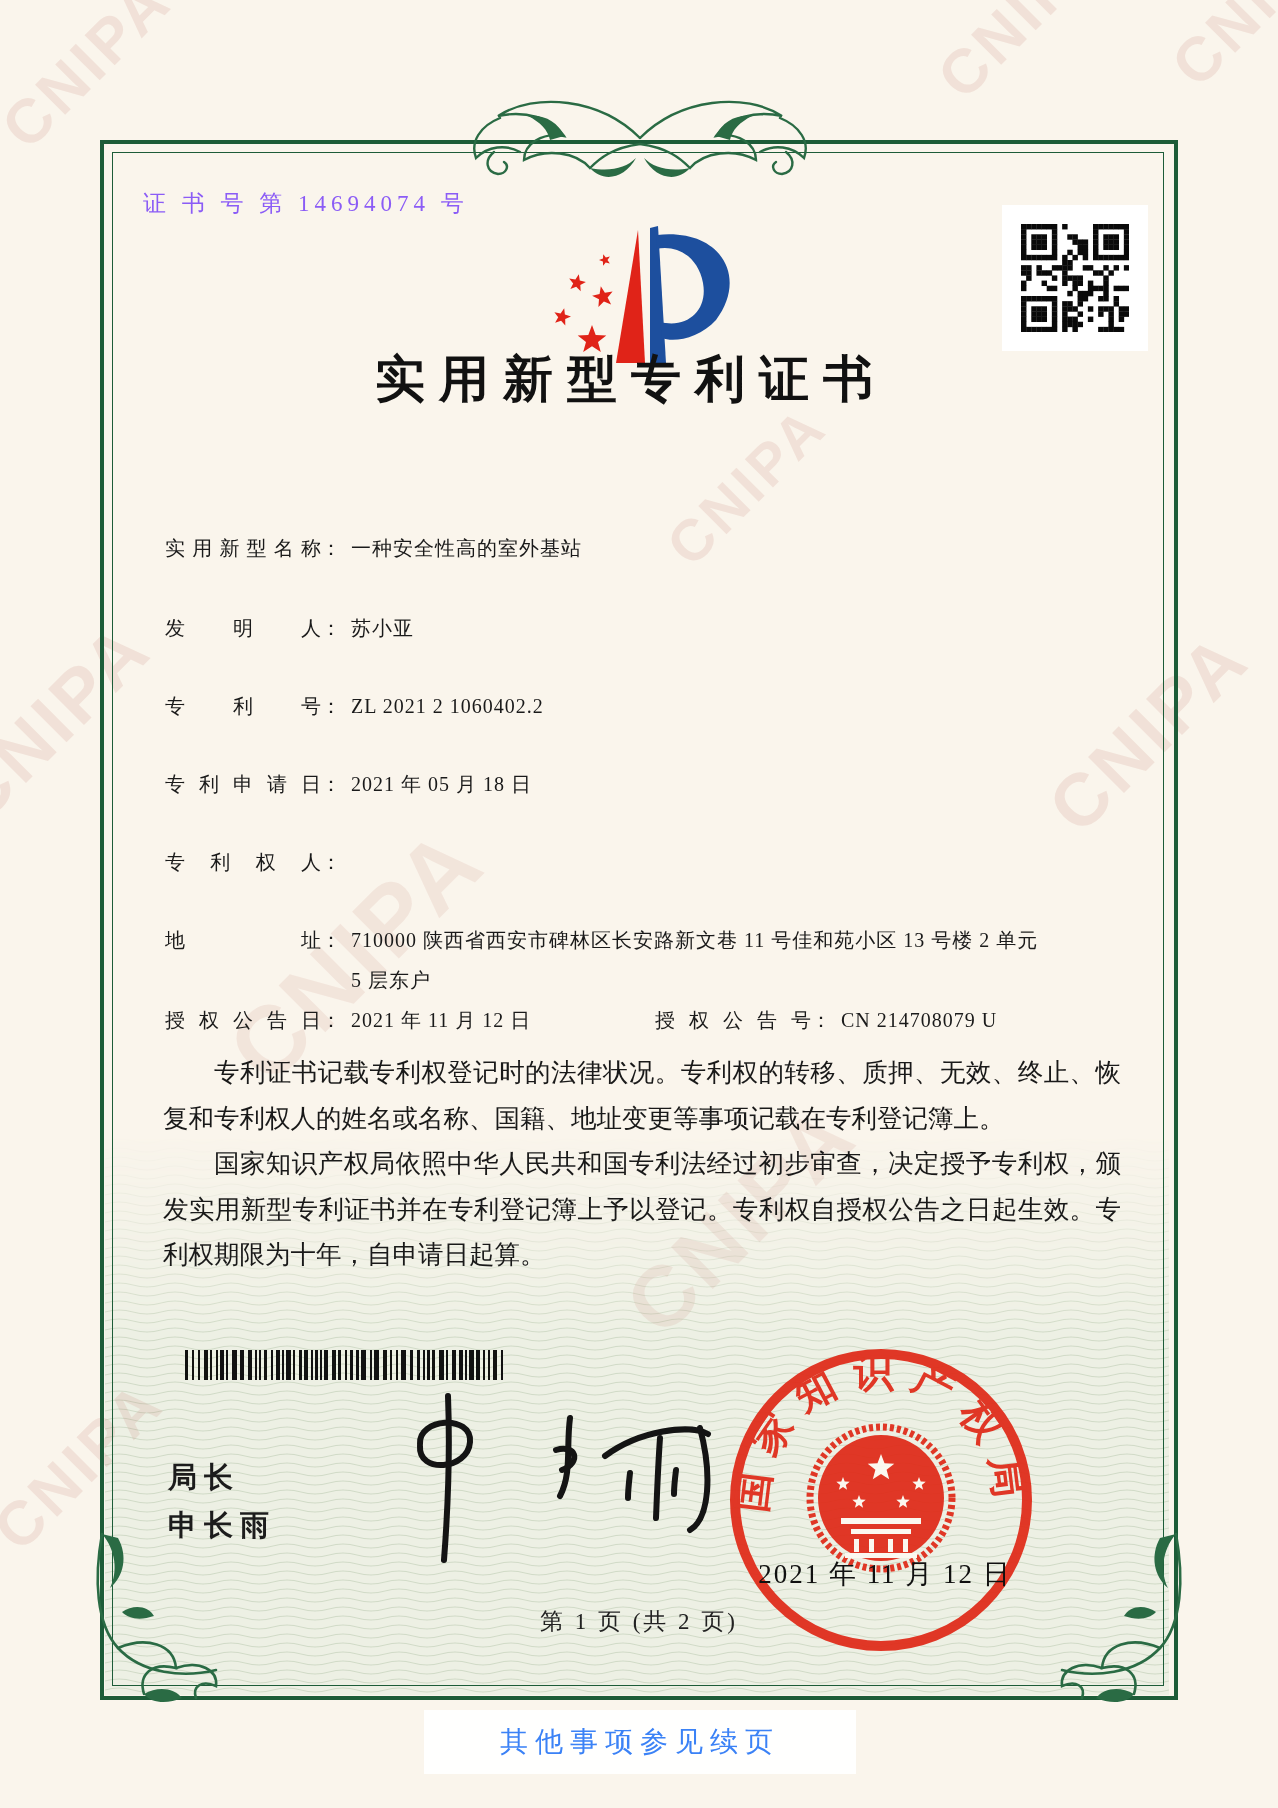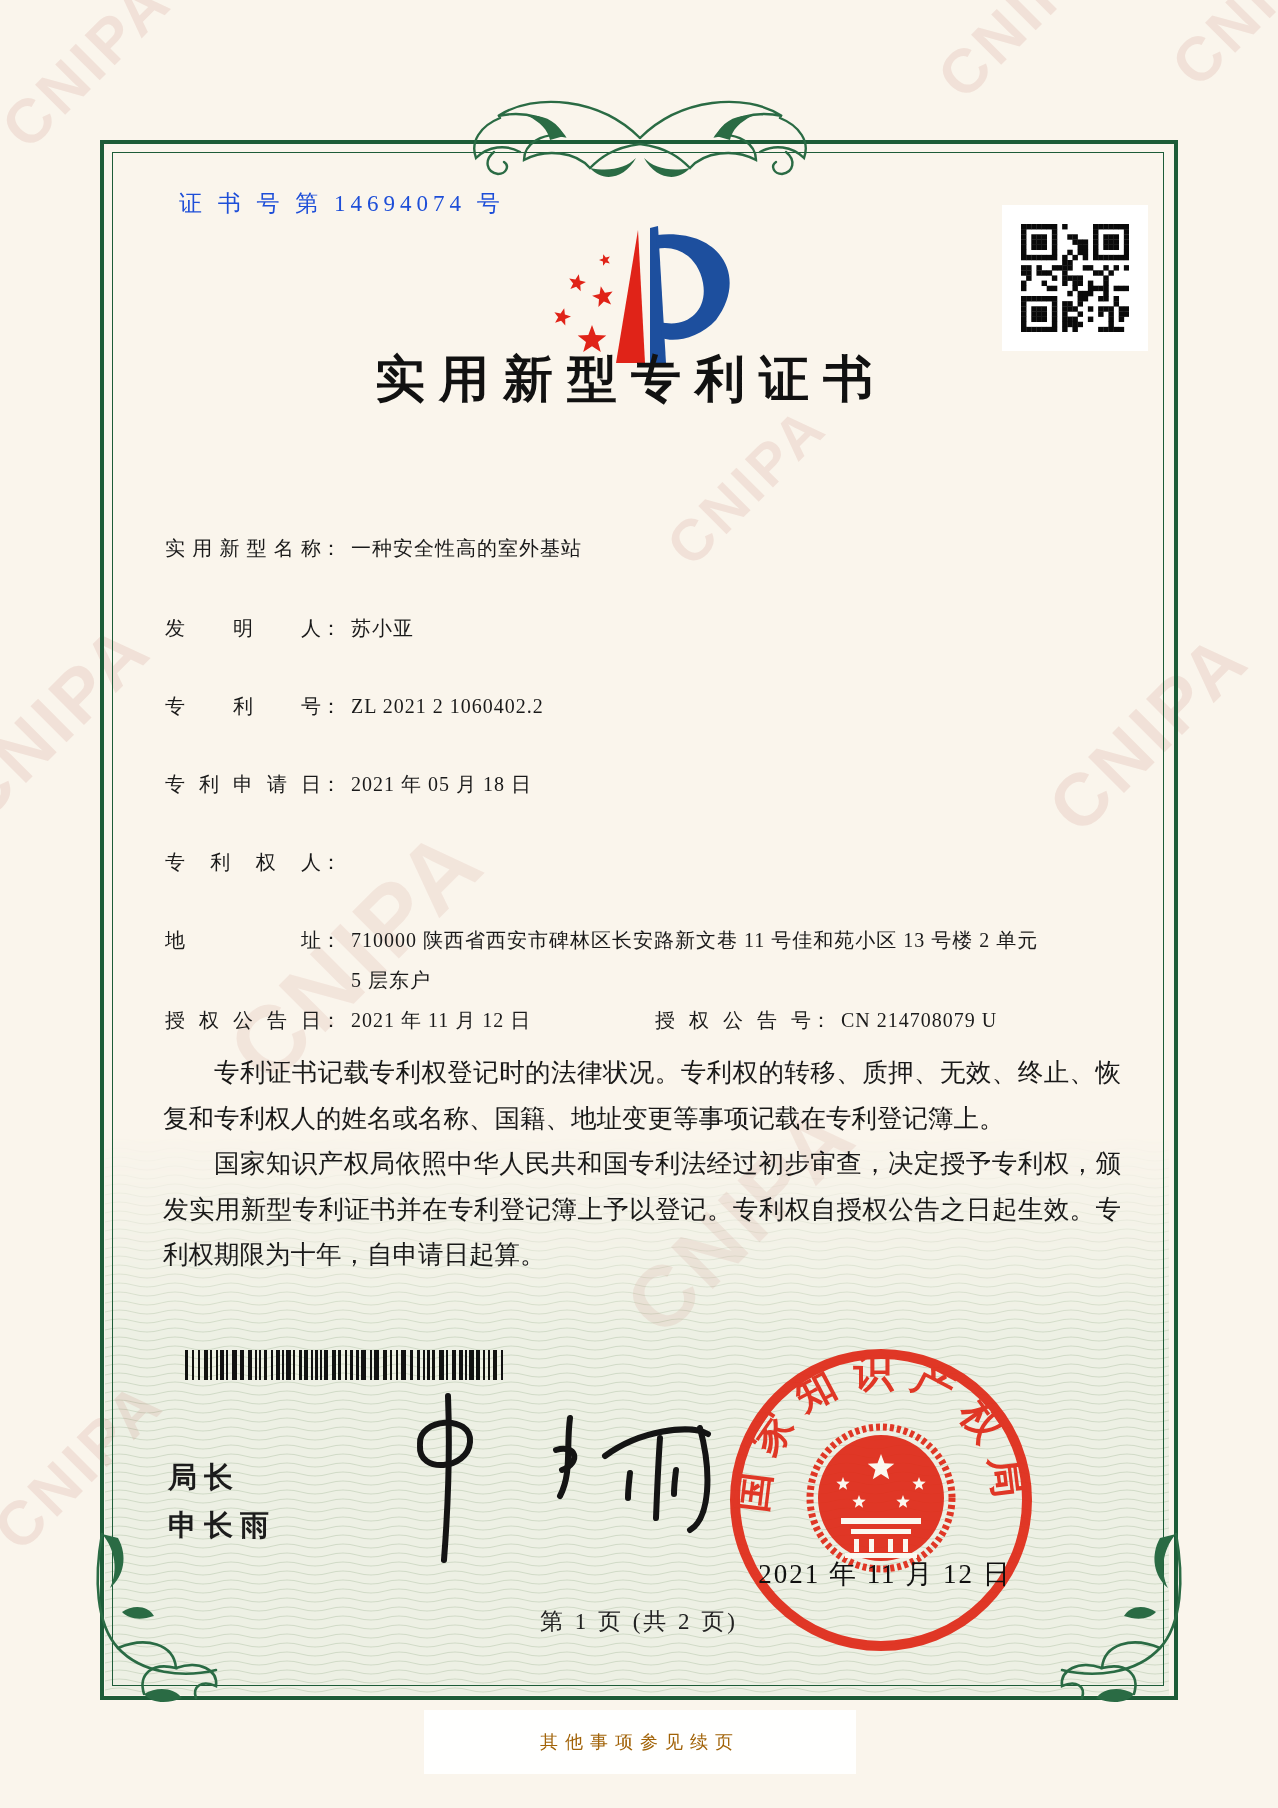--- a/index.html
+++ b/index.html
@@ -29,21 +29,21 @@
   .ornament{position:absolute;z-index:4;}
 
   
   .guilloche{position:absolute;left:105px;top:1135px;width:1064px;height:560px;z-index:1;
       background:#edf0e4;
       -webkit-mask-image:linear-gradient(180deg,transparent 0,#000 200px);
       mask-image:linear-gradient(180deg,transparent 0,#000 200px);}
   .guilloche svg{display:block;}
 
   
-  .cert-no{position:absolute;left:143px;top:188px;font-size:23px;letter-spacing:5px;color:#1d4ed8;z-index:5;margin-left:36px;}
+  .cert-no{position:absolute;left:143px;top:188px;font-size:23px;letter-spacing:5px;color:#8b5cf6;z-index:5;}
   .logo{position:absolute;left:500px;top:190px;z-index:5;}
   .qr-box{position:absolute;left:1002px;top:205px;width:146px;height:146px;background:#fff;z-index:5;}
   .qr-box svg{position:absolute;left:19px;top:19px;}
   .title{position:absolute;left:92px;top:346px;width:1078px;text-align:center;
       font-size:50px;font-weight:bold;letter-spacing:14px;color:#111;z-index:5;}
 
   
   .row{position:absolute;left:165px;width:990px;display:flex;font-size:20px;z-index:5;line-height:40px;}
   .flabel{display:inline-block;width:156px;text-align:justify;text-align-last:justify;
           text-justify:inter-character;flex:none;}
@@ -63,21 +63,21 @@
   .officer.t1{top:1458px;}
   .officer.t2{top:1506px;}
   .signature{position:absolute;left:360px;top:1378px;z-index:6;}
   .seal{position:absolute;left:722px;top:1348px;z-index:6;}
   .seal-date{position:absolute;left:735px;top:1556px;width:300px;text-align:center;
       font-size:27px;color:#101010;letter-spacing:2px;z-index:7;}
   .page-indicator{position:absolute;left:100px;top:1606px;width:1078px;text-align:center;
       font-size:23px;letter-spacing:3px;color:#222;z-index:5;}
   .note-strip{position:absolute;left:424px;top:1710px;width:432px;height:64px;background:rgba(255,255,255,.92);
       z-index:5;display:flex;align-items:center;justify-content:center;}
-  .note-strip span{font-size:18px;letter-spacing:7px;color:#a16207;}
+  .note-strip span{font-size:28px;letter-spacing:7px;color:#3b82f6;}
 </style>
 </head>
 <body>
 
 <div class="page">
 
   <div class="guilloche">
     <svg id="waves" width="1064" height="560" viewBox="0 0 1064 560" xmlns="http://www.w3.org/2000/svg">
         <path d="M0 6 q14 -4 28 0 t28 0 t28 0 t28 0 t28 0 t28 0 t28 0 t28 0 t28 0 t28 0 t28 0 t28 0 t28 0 t28 0 t28 0 t28 0 t28 0 t28 0 t28 0 t28 0 t28 0 t28 0 t28 0 t28 0 t28 0 t28 0 t28 0 t28 0 t28 0 t28 0 t28 0 t28 0 t28 0 t28 0 t28 0 t28 0 t28 0 t28 0 t28 0" fill="none" stroke="#c9d4bf" stroke-width="1" opacity="0.8"></path>
         <path d="M0 15 q14 -4 28 0 t28 0 t28 0 t28 0 t28 0 t28 0 t28 0 t28 0 t28 0 t28 0 t28 0 t28 0 t28 0 t28 0 t28 0 t28 0 t28 0 t28 0 t28 0 t28 0 t28 0 t28 0 t28 0 t28 0 t28 0 t28 0 t28 0 t28 0 t28 0 t28 0 t28 0 t28 0 t28 0 t28 0 t28 0 t28 0 t28 0 t28 0 t28 0" fill="none" stroke="#c9d4bf" stroke-width="1" opacity="0.8"></path>

